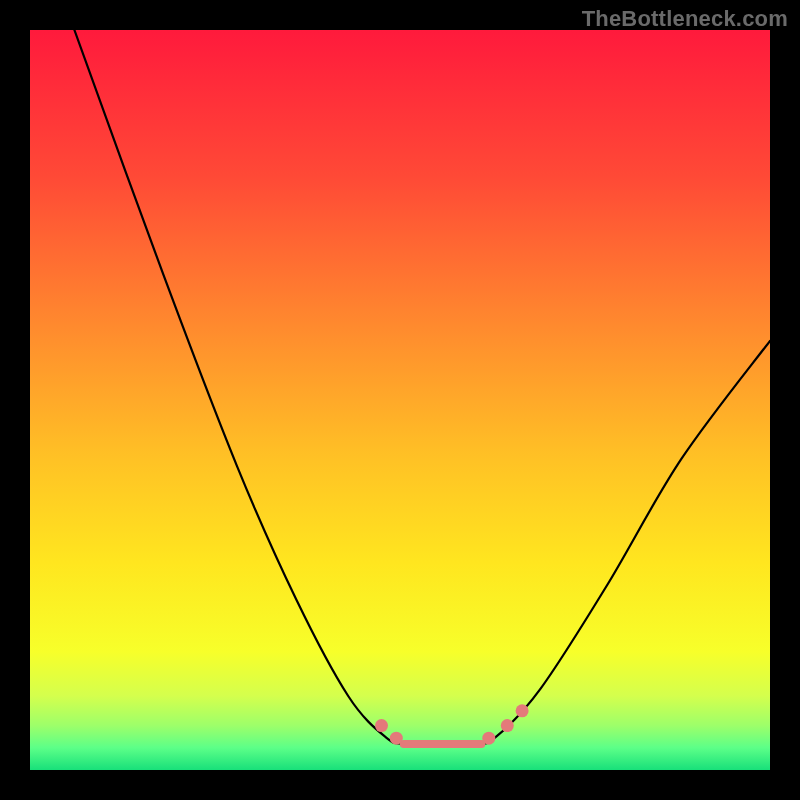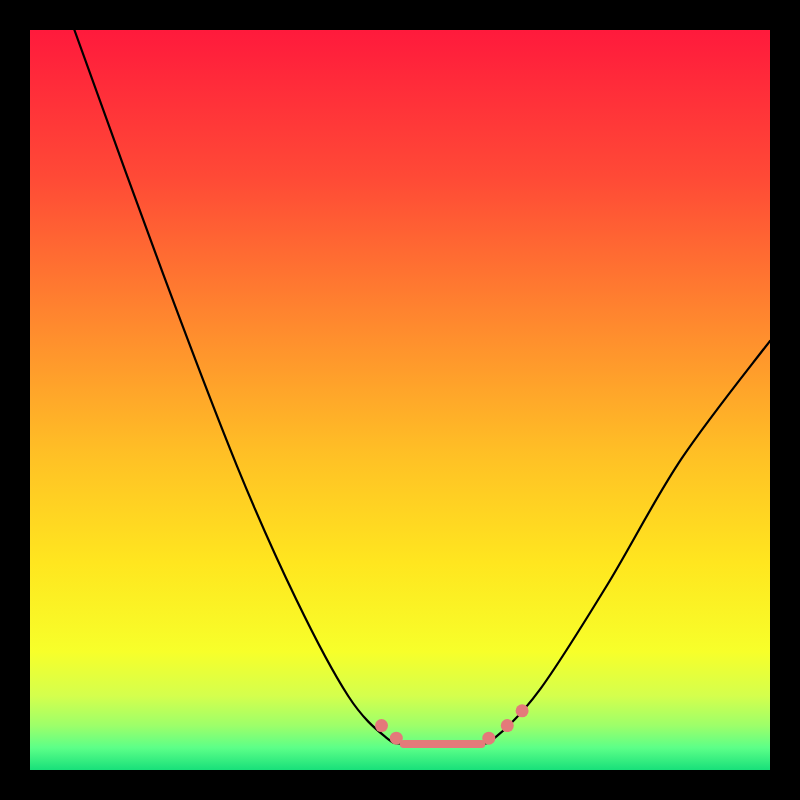--- a/index.html
+++ b/index.html
@@ -6,20 +6,21 @@
 .stage{position:relative;width:800px;height:800px;background:#000}
 .plot{position:absolute;left:30px;top:30px;width:740px;height:740px}
 .grad{position:absolute;inset:0}
 .curve{position:absolute;inset:0}
 .watermark{position:absolute;top:6px;right:12px;font-size:22px;font-weight:600;color:#6a6a6a;letter-spacing:.2px}
 </style>
 </head>
 <body>
 
 <div class="stage">
+  <div class="watermark">TheBottleneck.com</div>
   <div class="plot">
     <svg class="grad" viewBox="0 0 740 740" preserveAspectRatio="none">
       <defs>
         <linearGradient id="g" x1="0" y1="0" x2="0" y2="1">
             <stop offset="0%" stop-color="#ff1a3c"></stop>
             <stop offset="20%" stop-color="#ff4a36"></stop>
             <stop offset="40%" stop-color="#ff8a2e"></stop>
             <stop offset="57.99999999999999%" stop-color="#ffc225"></stop>
             <stop offset="72%" stop-color="#ffe61f"></stop>
             <stop offset="84%" stop-color="#f7ff2a"></stop>

